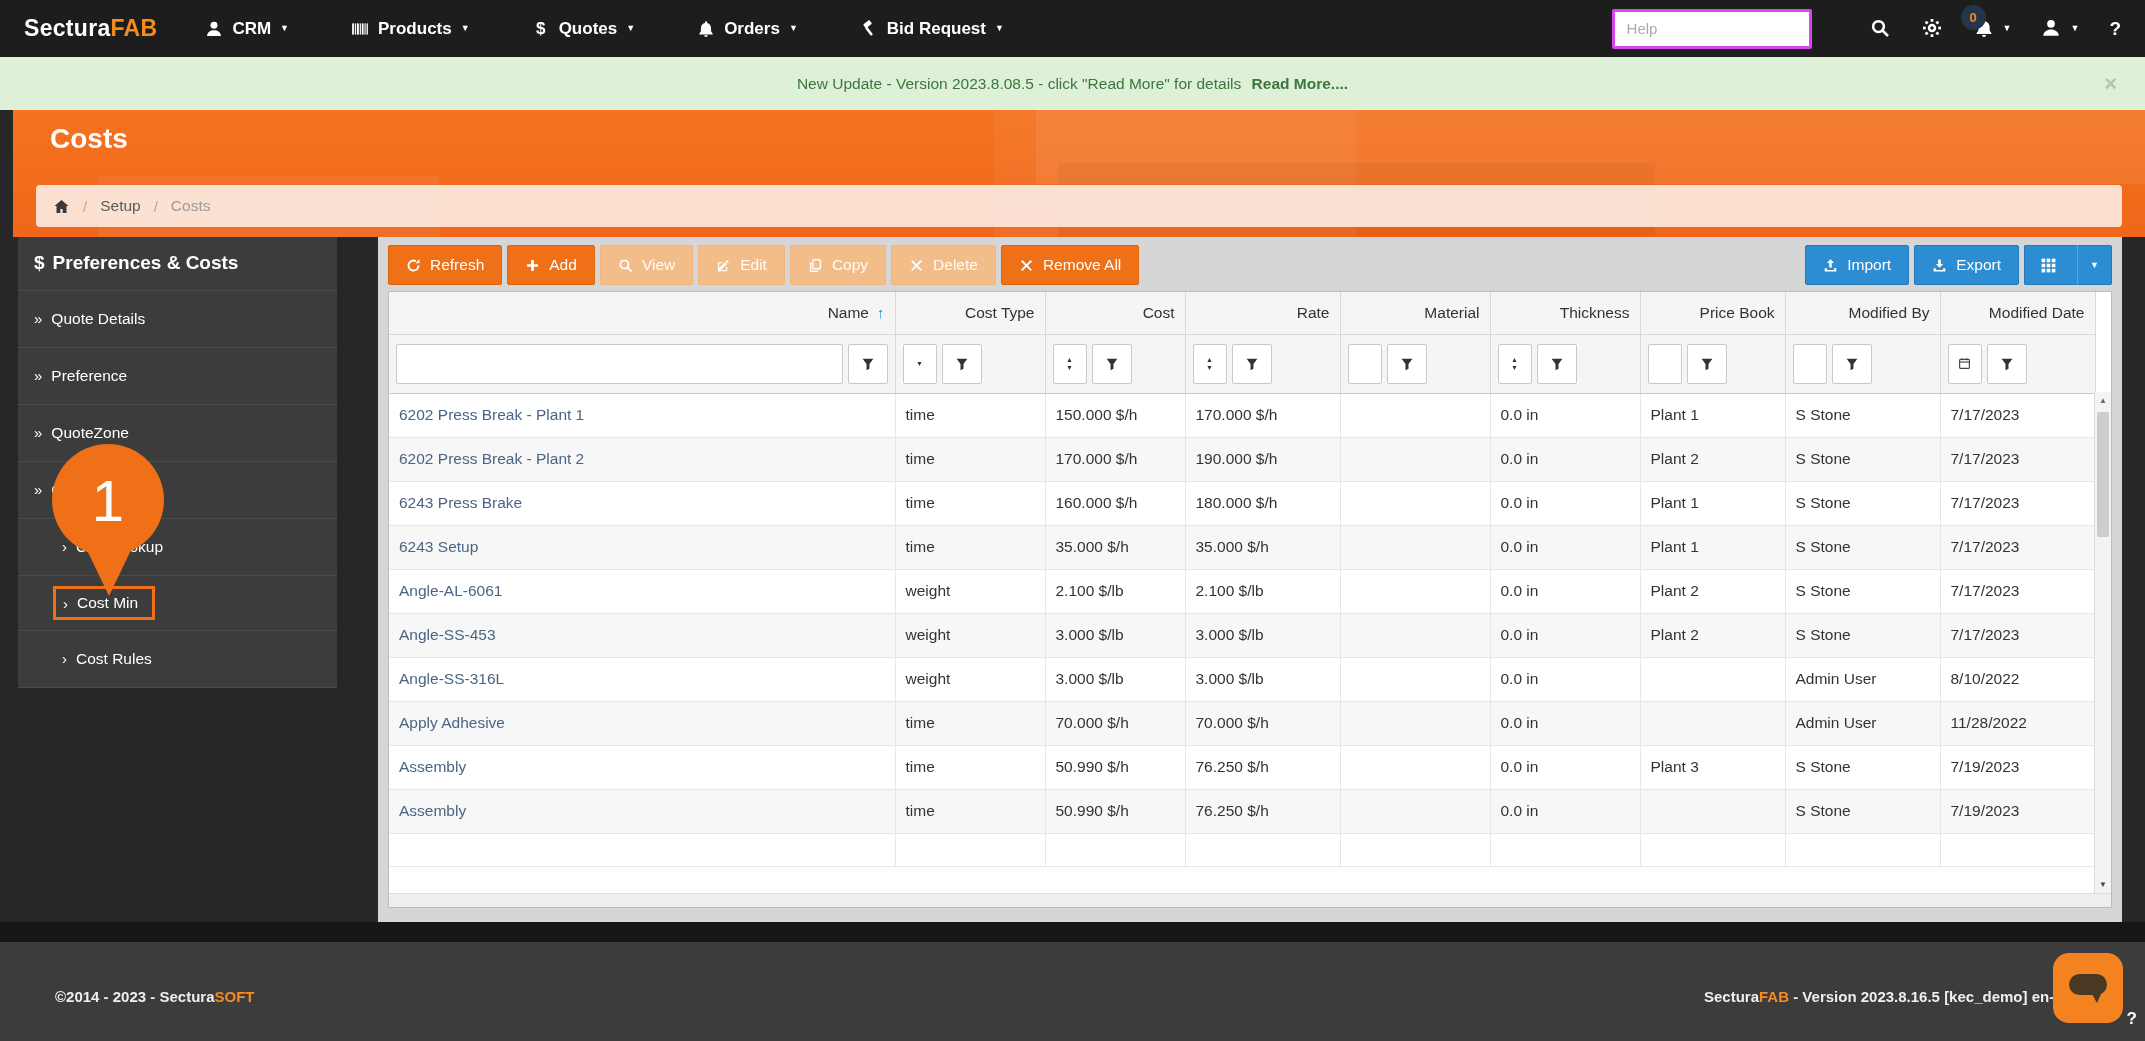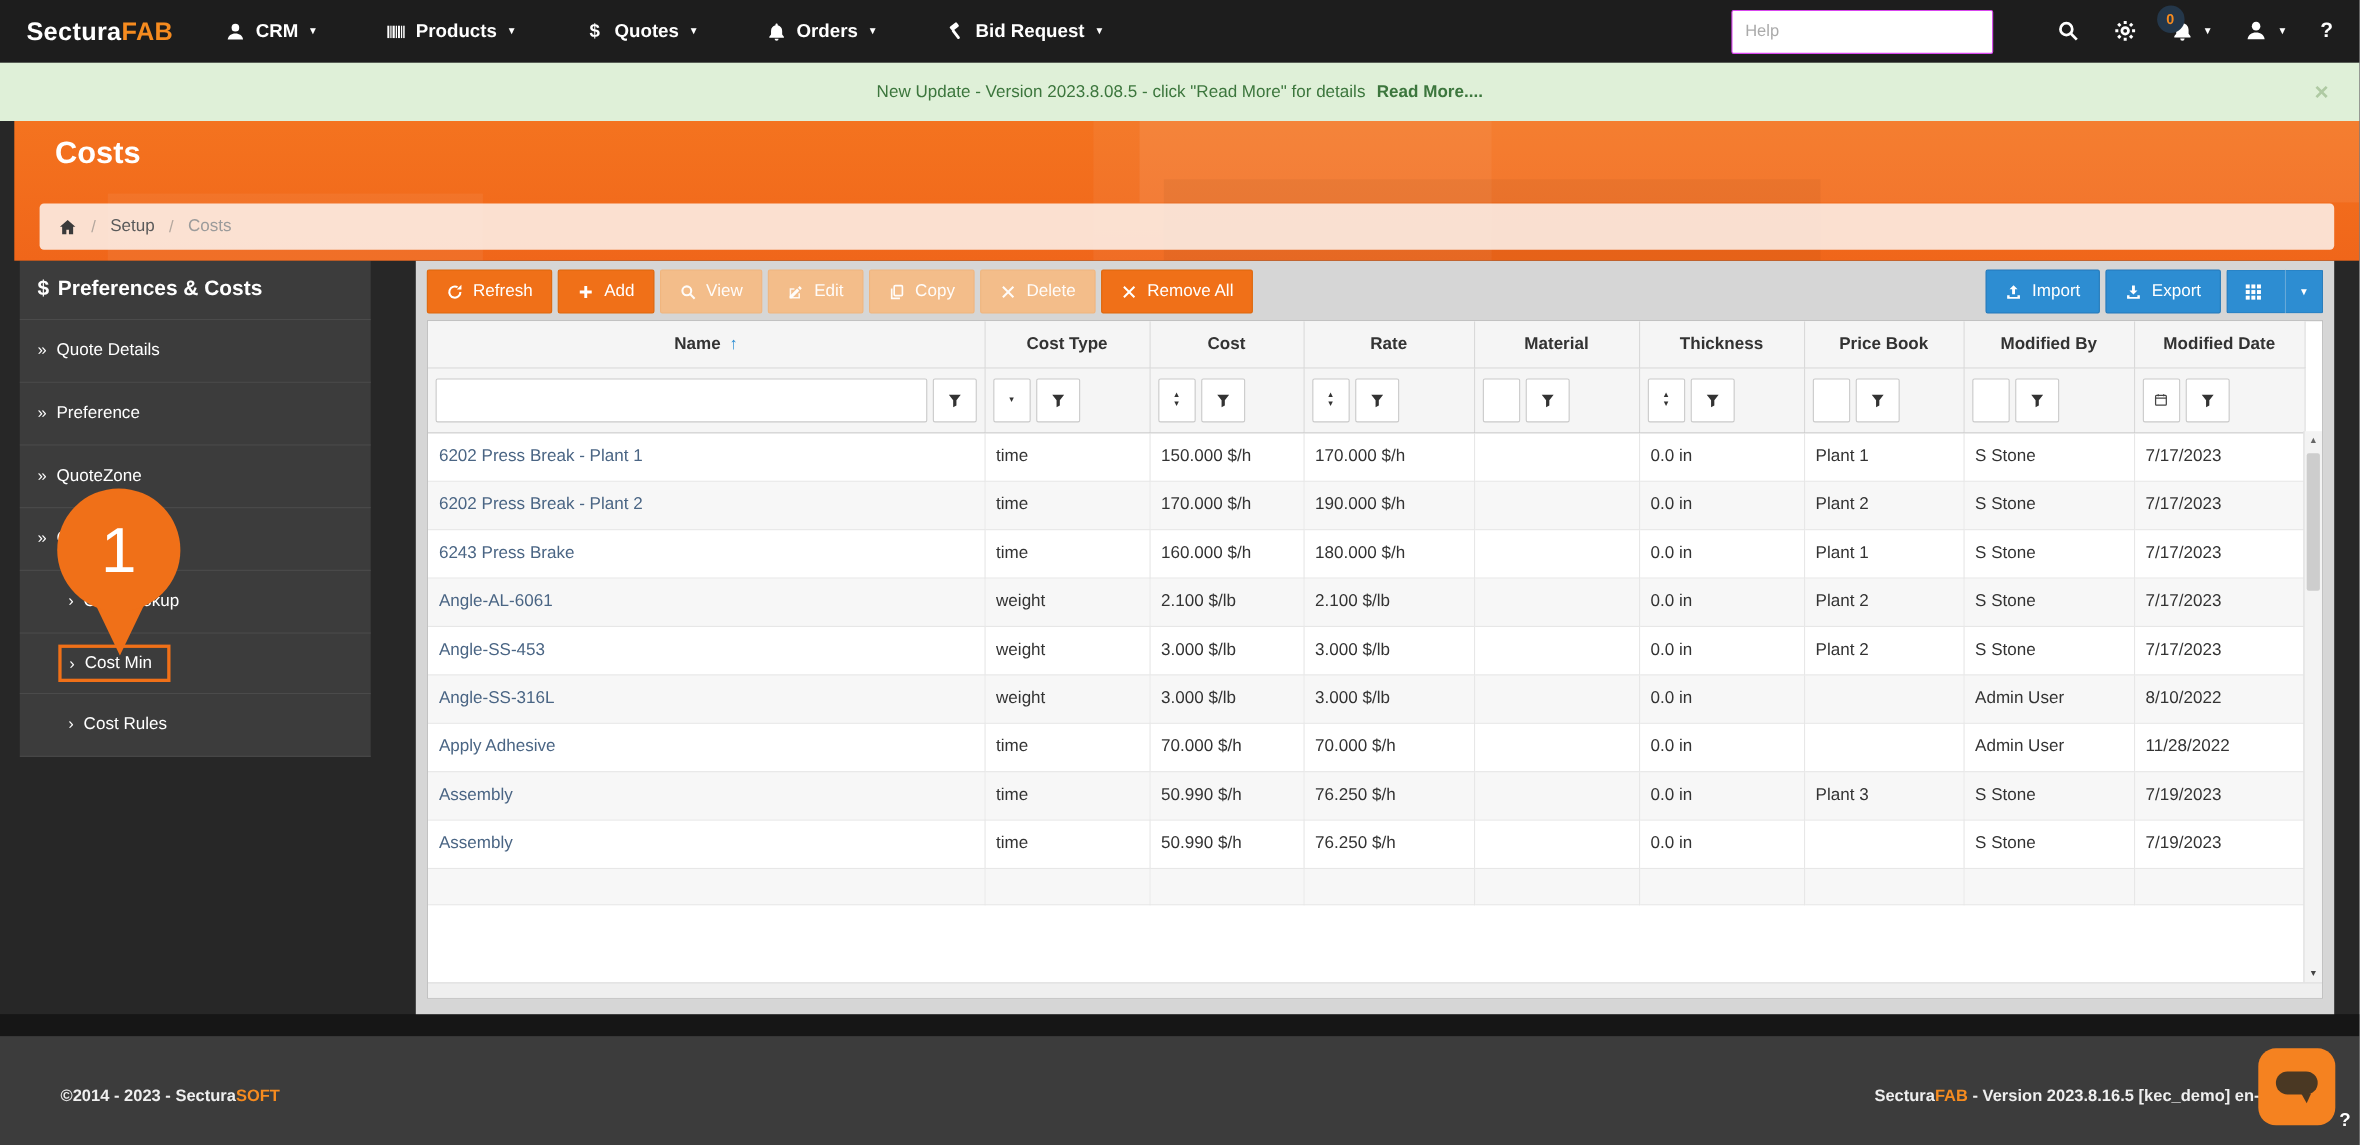--- a/index.html
+++ b/index.html
@@ -16,21 +16,21 @@
   
   .topnav{height:57px; background:var(--nav-bg); display:flex; align-items:center; padding:0 24px;}
   .logo{font-size:23px; font-weight:bold; color:#fff; letter-spacing:.3px;}
   .logo .fab{color:#f68b1f;}
   .nav-menus{display:flex; gap:62px; margin-left:48px;}
   .nav-menu{display:flex; align-items:center; gap:9px; color:#fff; font-size:17px; font-weight:bold; cursor:pointer;}
   .nav-menu .icon{width:18px; height:18px; color:#fff;}
   .nav-menu .icon svg{width:18px; height:18px;}
   .caret{font-size:9px; color:#fff; line-height:1;}
   .nav-right{margin-left:auto; display:flex; align-items:center; gap:30px;}
-  .help-input{width:238px; height:40px; border:1px solid #d946ef; border-radius:2px; background:#fff; font-size:15px; padding:0 12px; color:#333; margin-right:28px; font-family:"Liberation Sans",sans-serif;}
+  .help-input{width:200px; height:40px; border:3px solid #d946ef; border-radius:2px; background:#fff; font-size:15px; padding:0 12px; color:#333; margin-right:28px; font-family:"Liberation Sans",sans-serif;}
   .help-input::placeholder{color:#aaa;}
   .nav-icon{color:#fff; width:22px; height:22px; cursor:pointer;}
   .nav-icon svg{width:20px; height:20px;}
   .bell-wrap{position:relative; display:flex; align-items:center; gap:7px; cursor:pointer;}
   .badge{position:absolute; top:-13px; left:-13px; width:25px; height:25px; border-radius:50%; background:#24374a; color:#f68b1f; font-size:13px; font-weight:bold; display:flex; align-items:center; justify-content:center;}
   .person-wrap{display:flex; align-items:center; gap:7px; cursor:pointer;}
   .q-icon{color:#fff; font-size:19px; font-weight:bold; cursor:pointer;}
 
   
   .banner{height:53px; background:#dff0d8; position:relative; text-align:center; line-height:53px; font-size:15.5px; color:#3c763d;}
@@ -75,21 +75,21 @@
   .tb-btn.blue{background:var(--blue); border:1px solid var(--blue-dark);}
   .split{display:inline-flex;}
   .split .seg{height:40px; background:var(--blue); border:1px solid var(--blue-dark); color:#fff; display:inline-flex; align-items:center; justify-content:center;}
   .split .seg.main{width:54px; border-radius:2px 0 0 2px; border-right:1px solid #5aa6dd;}
   .split .seg.arrow{width:34px; border-radius:0 2px 2px 0; border-left:none;}
   .split .icon svg{width:17px; height:17px;}
 
   
   .grid{position:relative; background:#fff; border:1px solid #bcbcbc; height:617px; overflow:hidden;}
   table{border-collapse:collapse; table-layout:fixed; width:1706px;}
-  thead th{background:#f5f5f5; font-weight:bold; font-size:15.5px; color:#333; text-align:center; padding:11px 10px; border-right:1px solid #d9d9d9; border-bottom:1px solid #d9d9d9; height:42px; cursor:pointer;}
+  thead th{background:#f5f5f5; font-weight:normal; font-size:15.5px; color:#333; text-align:right; padding:11px 10px; border-right:1px solid #d9d9d9; border-bottom:1px solid #d9d9d9; height:42px; cursor:pointer;}
   thead th .sort{color:var(--blue); margin-left:8px; font-size:15px;}
   .filter-row td{background:#f5f5f5; border-right:1px solid #d9d9d9; border-bottom:1px solid #c9c9c9; padding:9px 7px; height:58px;}
   .fwrap{display:flex; gap:5px; align-items:center;}
   .f-input{flex:1; height:40px; border:1px solid #c9c9c9; border-radius:2px; background:#fff; padding:0 8px; font-size:15px; font-family:"Liberation Sans",sans-serif;}
   .f-box{width:34px; height:40px; border:1px solid #c9c9c9; border-radius:2px; background:#fff; display:flex; flex-direction:column; align-items:center; justify-content:center; cursor:pointer; color:#444;}
   .f-box .mini{font-size:7px; line-height:8px; color:#333;}
   .f-box .icon svg{width:13px; height:13px;}
   .f-btn{width:40px; height:40px; border:1px solid #c9c9c9; border-radius:2px; background:#fff; display:flex; align-items:center; justify-content:center; color:#333;}
   .f-btn .icon svg{width:14px; height:14px;}
   .f-spacer{flex:1;}
@@ -576,20 +576,31 @@
               <td>time</td>
               <td>160.000 $/h</td>
               <td>180.000 $/h</td>
               <td></td>
               <td>0.0 in</td>
               <td>Plant 1</td>
               <td>S Stone</td>
               <td>7/17/2023</td>
             </tr>
             <tr class="data-row">
+              <td class="name-cell">6243 Setup</td>
+              <td>time</td>
+              <td>35.000 $/h</td>
+              <td>35.000 $/h</td>
+              <td></td>
+              <td>0.0 in</td>
+              <td>Plant 1</td>
+              <td>S Stone</td>
+              <td>7/17/2023</td>
+            </tr>
+            <tr class="data-row">
               <td class="name-cell">Angle-AL-6061</td>
               <td>weight</td>
               <td>2.100 $/lb</td>
               <td>2.100 $/lb</td>
               <td></td>
               <td>0.0 in</td>
               <td>Plant 2</td>
               <td>S Stone</td>
               <td>7/17/2023</td>
             </tr>

